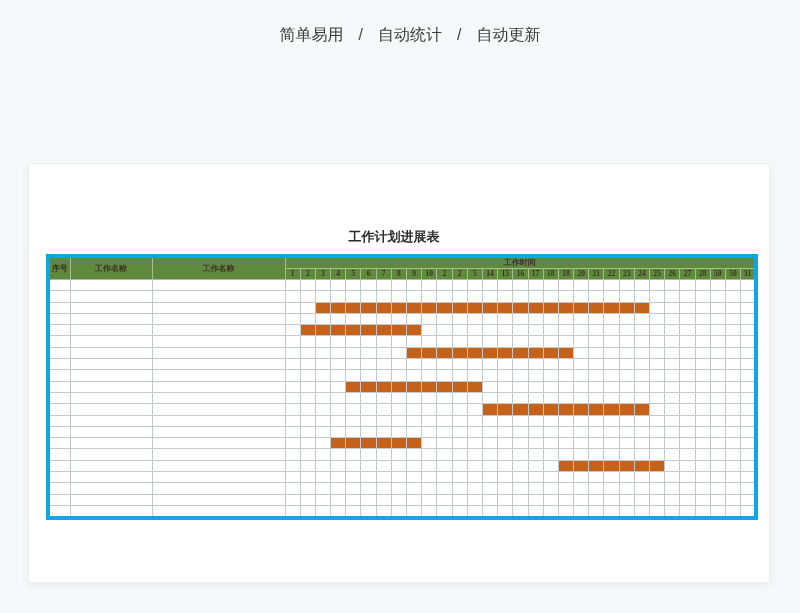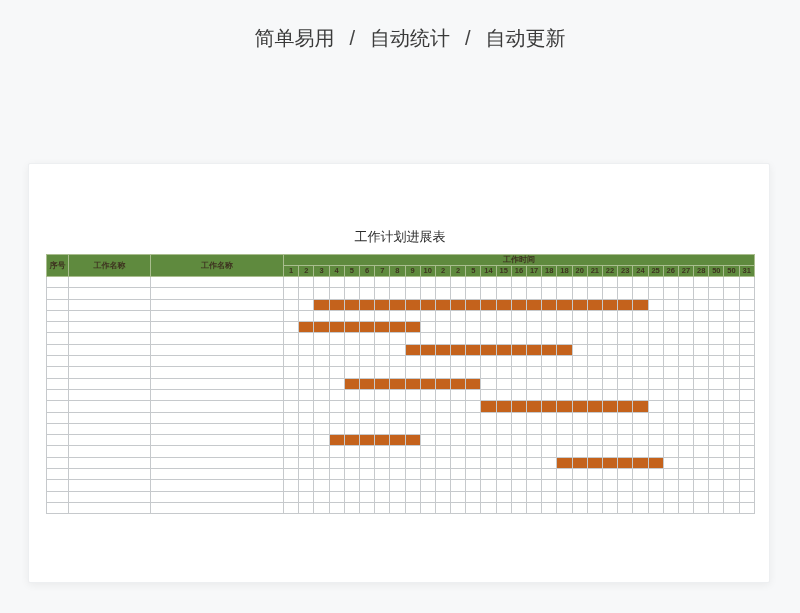--- a/index.html
+++ b/index.html
@@ -12,46 +12,46 @@
   }
   .hero { text-align:center; }
   .page-title {
     margin: 0; padding-top: 33px;
     font-size: 42px; line-height: 1.1;
     font-weight: 900; letter-spacing: 1px;
     color: var(--title-text, #1c1c1c);
   }
   .subtitle {
     margin-top: 25px;
-    font-size: 20px; color: #3a3a3a; padding-left: 20px;
+    font-size: 16px; color: #3a3a3a; padding-left: 20px;
   }
   .subtitle .sep { margin: 0 15px; color: #444; }
   .card {
     position: absolute;
     left: 28px; top: 163px;
     width: 740px; height: 418px;
     background: var(--card-bg, #ffffff);
     border: 1px solid #edeff1;
     border-radius: 2px;
     box-shadow: 0 2px 8px rgba(0,0,0,0.06);
   }
   .sheet-title {
     position: absolute;
-    left: 17px; top: 64px; width: 708px;
+    left: 11px; top: 64px; width: 708px;
     text-align: center;
     font-family: "Liberation Serif", serif;
-    font-size: 13px; color: #2b2b2b;
+    font-size: 13px; color: #2b2b2b; font-weight: bold;
   }
   table.gantt {
     position: absolute;
     left: 17px; top: 90px;
     border-collapse: collapse;
     table-layout: fixed;
-    font-family: Liberation Sans, sans-serif;
-    border: 1px solid #0ea5e9;
+    font-family: Liberation Serif, serif;
+    border: 4px solid #0ea5e9;
   }
   table.gantt col.c-serial  { width: 22px; }
   table.gantt col.c-name    { width: 82px; }
   table.gantt col.c-content { width: 133px; }
   table.gantt col.c-day     { width: 15.2px; }
   table.gantt th {
     background: var(--green, #5f8a3e);
     border: 1px solid #a9bd8e;
     color: var(--header-text, #3e3320);
     font-weight: bold;

